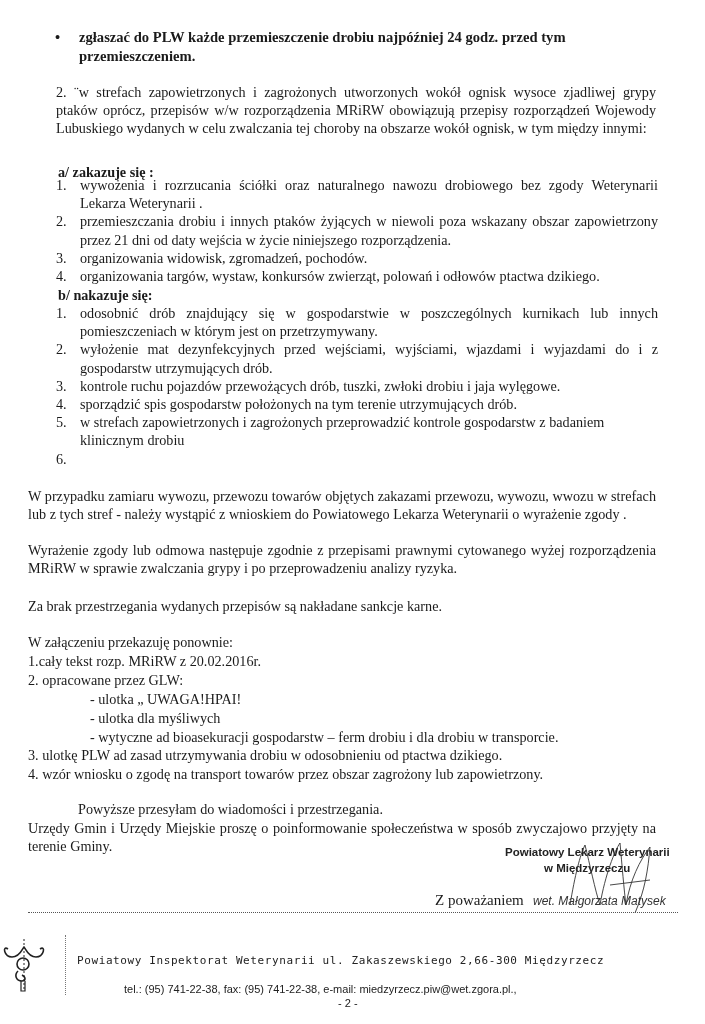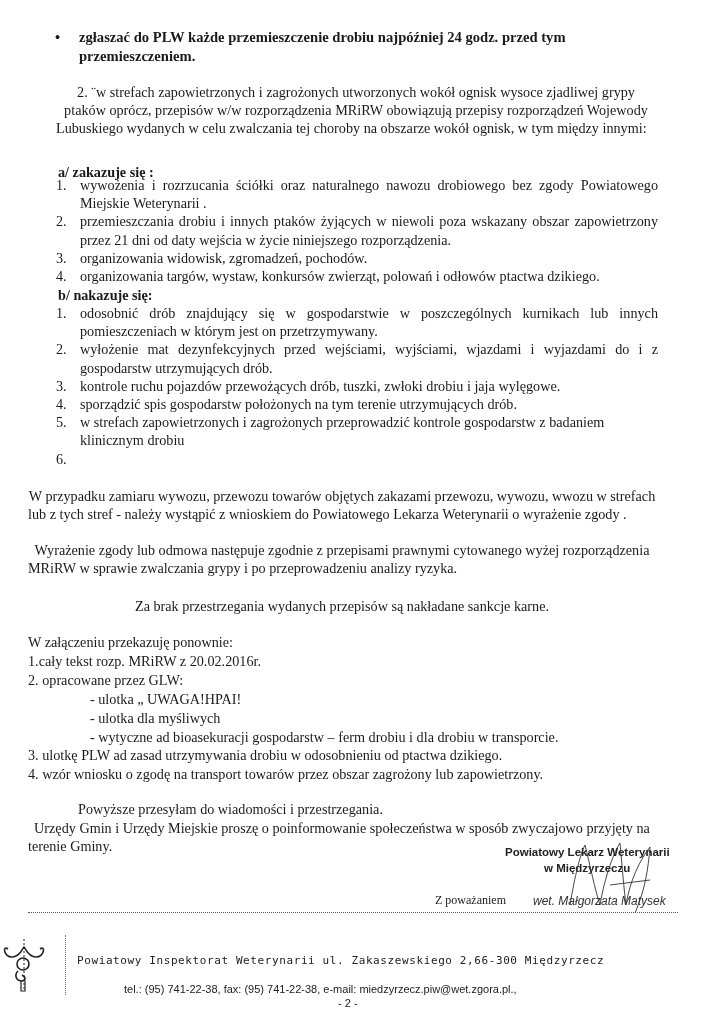--- a/index.html
+++ b/index.html
@@ -3,21 +3,21 @@
 <meta charset="utf-8">
 <style>
   html, body { margin:0; padding:0; background:#ffffff; }
   body { width:705px; height:1024px; position:relative; overflow:hidden;
          font-family:"Liberation Serif", serif; color:#1a1a1a; font-size:14.2px; line-height:18.2px; }
   .abs { position:absolute; }
   .justify { text-align:justify; text-align-last:left; }
   .bullet-row { position:absolute; left:55px; top:28px; width:570px; font-weight:bold; font-size:14.6px; line-height:19px; }
   .bullet-row .dot { position:absolute; left:0; top:0; }
   .bullet-row .txt { position:absolute; left:24px; top:0; width:540px; }
-  .para { position:absolute; left:56px; width:600px;text-align:center; }
+  .para { position:absolute; left:56px; width:600px; }
   .ol { position:absolute; left:56px; width:602px; }
   .ol .item { position:relative; padding-left:24px; }
   .ol .item .num { position:absolute; left:0; top:0; }
   .sub { position:absolute; left:58px; font-weight:bold; }
   .att-sub { position:absolute; left:90px; }
   .sig-stamp { position:absolute; font-family:"Liberation Sans", sans-serif; font-size:11.5px; font-weight:bold; color:#222; }
   .hr-dotted { position:absolute; left:28px; top:912px; width:650px; border-top:1px dotted #555; }
   .footer-line { position:absolute; font-family:"DejaVu Sans Mono", monospace; font-size:11px; letter-spacing:0.6px; color:#222; }
   .footer-contact { position:absolute; font-family:"Liberation Sans", sans-serif; font-size:11px; color:#222; }
   .vline { position:absolute; left:65px; top:935px; height:60px; border-left:1px dotted #777; }
@@ -28,21 +28,21 @@
 
 <div class="bullet-row">
   <span class="dot">•</span>
   <span class="txt">zgłaszać do PLW każde przemieszczenie drobiu najpóźniej 24 godz. przed tym przemieszczeniem.</span>
 </div>
 
 <div class="para justify" style="top:83px;">2. ¨w strefach zapowietrzonych i zagrożonych utworzonych wokół ognisk wysoce zjadliwej grypy ptaków  oprócz, przepisów w/w rozporządzenia MRiRW  obowiązują przepisy rozporządzeń Wojewody Lubuskiego wydanych w celu zwalczania tej choroby na obszarze wokół ognisk, w tym między innymi:</div>
 
 <div class="sub" style="top:163px;">a/ zakazuje się :</div>
 <div class="ol" style="top:176px;">
-  <div class="item justify"><span class="num">1.</span><span>wywożenia i rozrzucania ściółki oraz naturalnego nawozu drobiowego bez zgody Powiatowego Miejskie Weterynarii .</span></div>
+  <div class="item justify"><span class="num">1.</span><span>wywożenia i rozrzucania ściółki oraz naturalnego nawozu drobiowego bez zgody Weterynarii Lekarza Weterynarii .</span></div>
   <div class="item justify"><span class="num">2.</span><span>przemieszczania drobiu i innych ptaków żyjących w niewoli poza wskazany obszar zapowietrzony  przez 21 dni od daty wejścia w życie niniejszego rozporządzenia.</span></div>
   <div class="item"><span class="num">3.</span><span>organizowania widowisk, zgromadzeń, pochodów.</span></div>
   <div class="item"><span class="num">4.</span><span>organizowania targów, wystaw, konkursów zwierząt, polowań i odłowów ptactwa dzikiego.</span></div>
 </div>
 
 <div class="sub" style="top:286px;text-align:right;">b/ nakazuje się:</div>
 <div class="ol" style="top:304px;">
   <div class="item justify"><span class="num">1.</span><span>odosobnić drób znajdujący się w gospodarstwie w poszczególnych kurnikach lub innych pomieszczeniach w którym jest on przetrzymywany.</span></div>
   <div class="item justify"><span class="num">2.</span><span>wyłożenie mat dezynfekcyjnych przed wejściami, wyjściami, wjazdami i wyjazdami do i z gospodarstw utrzymujących drób.</span></div>
   <div class="item"><span class="num">3.</span><span>kontrole ruchu pojazdów przewożących drób, tuszki, zwłoki drobiu i jaja wylęgowe.</span></div>
@@ -62,21 +62,21 @@
 <div class="att-sub" style="top:709px;">- ulotka dla myśliwych</div>
 <div class="att-sub" style="top:728px;">- wytyczne ad bioasekuracji gospodarstw – ferm drobiu i dla drobiu w transporcie.</div>
 <div class="abs" style="left:28px; top:746px;">3. ulotkę PLW ad zasad utrzymywania drobiu w odosobnieniu od ptactwa dzikiego.</div>
 <div class="abs" style="left:28px; top:765px;">4. wzór wniosku o zgodę na transport towarów przez obszar zagrożony lub zapowietrzony.</div>
 
 <div class="abs" style="left:78px; top:800px;">Powyższe przesyłam do wiadomości i przestrzegania.</div>
 <div class="para justify" style="top:819px; left:28px; width:628px;">Urzędy Gmin i Urzędy Miejskie proszę o poinformowanie społeczeństwa w sposób zwyczajowo przyjęty na terenie Gminy.</div>
 
 <div class="sig-stamp" style="left:505px; top:843px;">Powiatowy Lekarz Weterynarii</div>
 <div class="sig-stamp" style="left:544px; top:859px;">w Międzyrzeczu</div>
-<div class="abs" style="left:435px; top:891px; font-size:12px;">Z poważaniem</div>
+<div class="abs" style="left:435px; top:891px; font-size:15px;">Z poważaniem</div>
 <div class="abs" style="left:533px; top:892px; font-family:'Liberation Sans', sans-serif; font-style:italic; font-size:12px; color:#333;">wet. Małgorzata Matysek</div>
 
 <svg class="scribble" style="left:560px; top:835px;" width="130" height="80">
   <path d="M10 70 C 15 40, 20 20, 25 10 M25 10 C 30 30, 35 55, 40 70 M40 70 C 45 40, 55 15, 60 8 M60 8 C 62 30, 64 55, 66 70 M66 70 C 70 45, 80 25, 90 12 M90 12 C 88 35, 85 55, 75 78 M50 50 L 90 45" fill="none" stroke="#333" stroke-width="0.9"></path>
 </svg>
 
 <div class="hr-dotted"></div>
 
 <svg class="abs" style="left:2px; top:935px;" width="44" height="60" viewBox="0 0 44 60">
   <path d="M22 4 L22 56" stroke="#222" stroke-width="1" stroke-dasharray="2,2" fill="none"></path>

